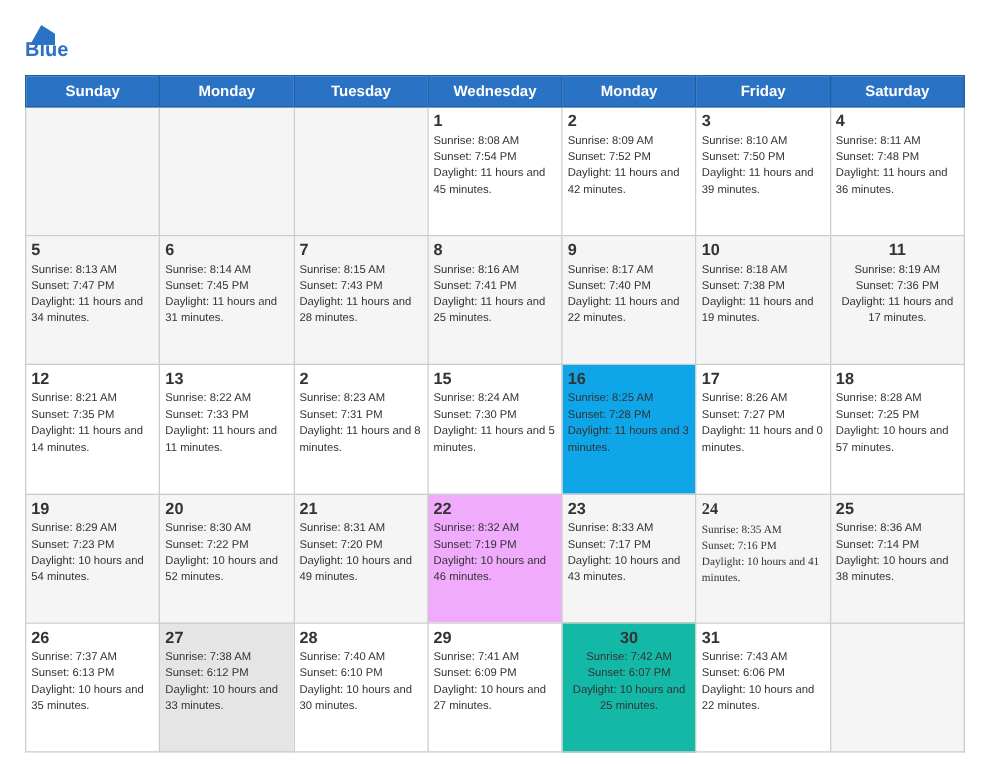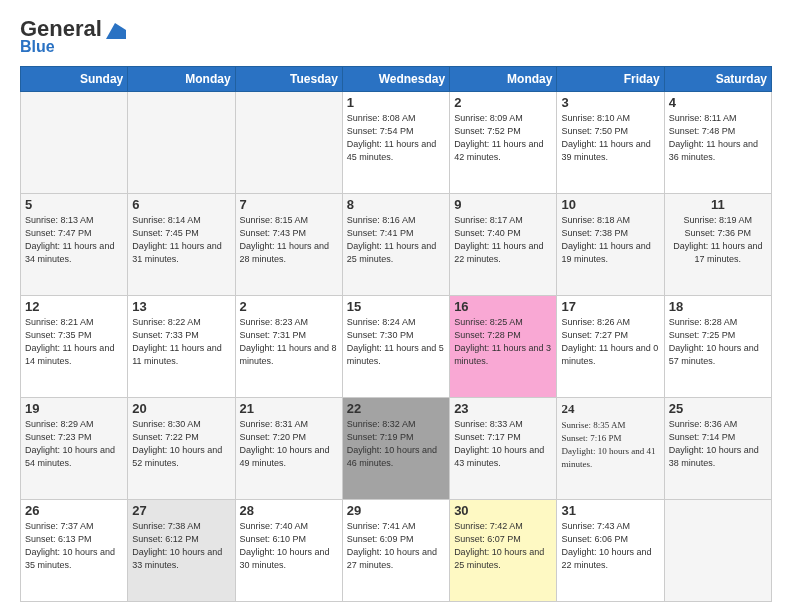--- a/index.html
+++ b/index.html
@@ -51,21 +51,21 @@
       border-collapse: collapse;
       width: 100%;
       table-layout: fixed;
     }
     .calendar th {
       background: #2a72c3;
       color: #fff;
       font-size: 12px;
       font-weight: bold;
       padding: 5px 4px;
-      text-align: right;
+      text-align: center;
       border: 1px solid #2060a0;
     }
     .calendar td {
       border: 1px solid #ccc;
       vertical-align: top;
       padding: 3px 4px;
       font-size: 9.5px;
       color: #333;
       height: 88px;
     }
@@ -95,21 +95,20 @@
       border-collapse: collapse;
     }
   </style>
 </head>
 <body>
 
 <div class="page">
   <div class="header">
     <div class="logo">
       <div class="logo-row">
-        <span style="font-size:22px;font-weight:bold;color:#333;">General</span>
         <svg width="22" height="18" viewBox="0 0 22 18" style="margin-left:2px;margin-top:2px;">
           <polygon points="2,18 11,2 22,9 22,18" fill="#2a72c3"></polygon>
         </svg>
       </div>
       <span style="font-size:16px;font-weight:bold;color:#2a72c3;margin-top:-4px;">Blue</span>
     </div>
     <div class="title-section">
       <div class="month-title"></div>
       <div class="location-title"></div>
     </div>
@@ -189,21 +188,21 @@
             <div class="day-info">Sunrise: 8:22 AM<br>Sunset: 7:33 PM<br>Daylight: 11 hours and 11 minutes.</div>
           </td>
           <td style="background: rgb(255, 255, 255);">
             <span class="day-num">2</span>
             <div class="day-info">Sunrise: 8:23 AM<br>Sunset: 7:31 PM<br>Daylight: 11 hours and 8 minutes.</div>
           </td>
           <td style="background: rgb(255, 255, 255);">
             <span class="day-num">15</span>
             <div class="day-info">Sunrise: 8:24 AM<br>Sunset: 7:30 PM<br>Daylight: 11 hours and 5 minutes.</div>
           </td>
-          <td style="background: #f9a8d4;">
+          <td style="background: #0ea5e9;">
             <span class="day-num">16</span>
             <div class="day-info">Sunrise: 8:25 AM<br>Sunset: 7:28 PM<br>Daylight: 11 hours and 3 minutes.</div>
           </td>
           <td style="background: rgb(255, 255, 255);">
             <span class="day-num">17</span>
             <div class="day-info">Sunrise: 8:26 AM<br>Sunset: 7:27 PM<br>Daylight: 11 hours and 0 minutes.</div>
           </td>
           <td style="background: rgb(255, 255, 255); border-radius: 23px;">
             <span class="day-num">18</span>
             <div class="day-info">Sunrise: 8:28 AM<br>Sunset: 7:25 PM<br>Daylight: 10 hours and 57 minutes.</div>
@@ -215,21 +214,21 @@
             <div class="day-info">Sunrise: 8:29 AM<br>Sunset: 7:23 PM<br>Daylight: 10 hours and 54 minutes.</div>
           </td>
           <td style="background: rgb(245, 245, 245);">
             <span class="day-num">20</span>
             <div class="day-info">Sunrise: 8:30 AM<br>Sunset: 7:22 PM<br>Daylight: 10 hours and 52 minutes.</div>
           </td>
           <td style="background: rgb(245, 245, 245); margin-left: 20px;">
             <span class="day-num">21</span>
             <div class="day-info">Sunrise: 8:31 AM<br>Sunset: 7:20 PM<br>Daylight: 10 hours and 49 minutes.</div>
           </td>
-          <td style="background: #a3a3a3;">
+          <td style="background: #f0abfc;">
             <span class="day-num">22</span>
             <div class="day-info">Sunrise: 8:32 AM<br>Sunset: 7:19 PM<br>Daylight: 10 hours and 46 minutes.</div>
           </td>
           <td style="background: rgb(245, 245, 245);">
             <span class="day-num">23</span>
             <div class="day-info">Sunrise: 8:33 AM<br>Sunset: 7:17 PM<br>Daylight: 10 hours and 43 minutes.</div>
           </td>
           <td style="background: rgb(245, 245, 245); font-family: Liberation Serif, serif;">
             <span class="day-num">24</span>
             <div class="day-info">Sunrise: 8:35 AM<br>Sunset: 7:16 PM<br>Daylight: 10 hours and 41 minutes.</div>
@@ -249,21 +248,21 @@
             <div class="day-info">Sunrise: 7:38 AM<br>Sunset: 6:12 PM<br>Daylight: 10 hours and 33 minutes.</div>
           </td>
           <td style="background: rgb(255, 255, 255);">
             <span class="day-num">28</span>
             <div class="day-info">Sunrise: 7:40 AM<br>Sunset: 6:10 PM<br>Daylight: 10 hours and 30 minutes.</div>
           </td>
           <td style="background: rgb(255, 255, 255);">
             <span class="day-num">29</span>
             <div class="day-info">Sunrise: 7:41 AM<br>Sunset: 6:09 PM<br>Daylight: 10 hours and 27 minutes.</div>
           </td>
-          <td style="background: #fef9c3;">
+          <td style="background: #14b8a6; text-align: center;">
             <span class="day-num">30</span>
             <div class="day-info">Sunrise: 7:42 AM<br>Sunset: 6:07 PM<br>Daylight: 10 hours and 25 minutes.</div>
           </td>
           <td style="background: rgb(255, 255, 255);">
             <span class="day-num">31</span>
             <div class="day-info">Sunrise: 7:43 AM<br>Sunset: 6:06 PM<br>Daylight: 10 hours and 22 minutes.</div>
           </td>
           <td class="empty"></td>
         </tr>
       </tbody>

